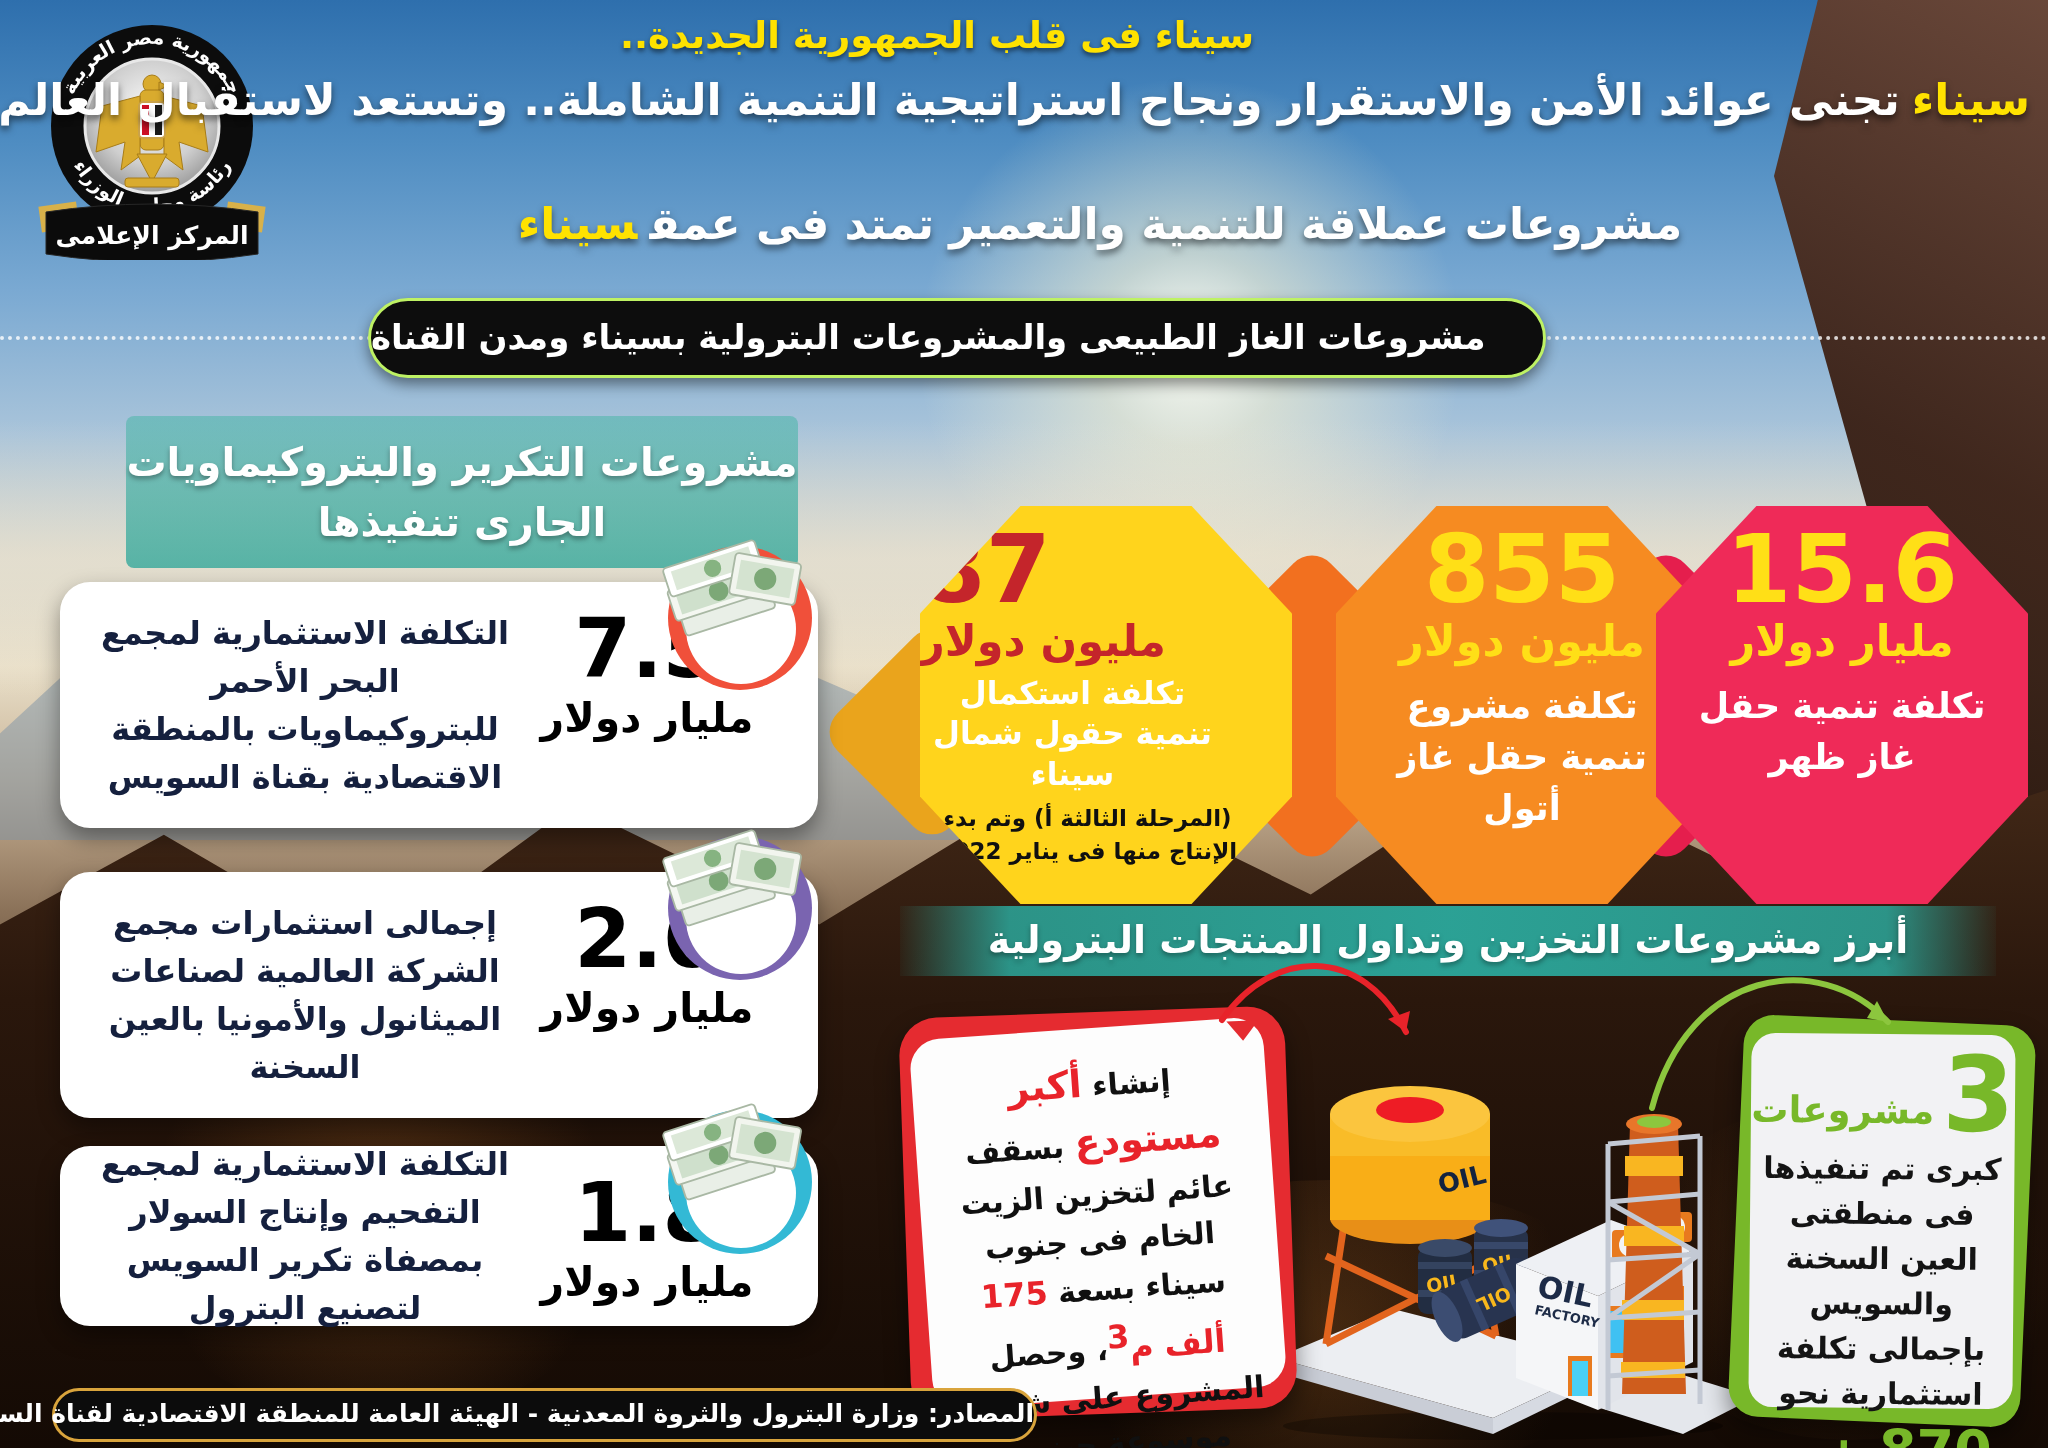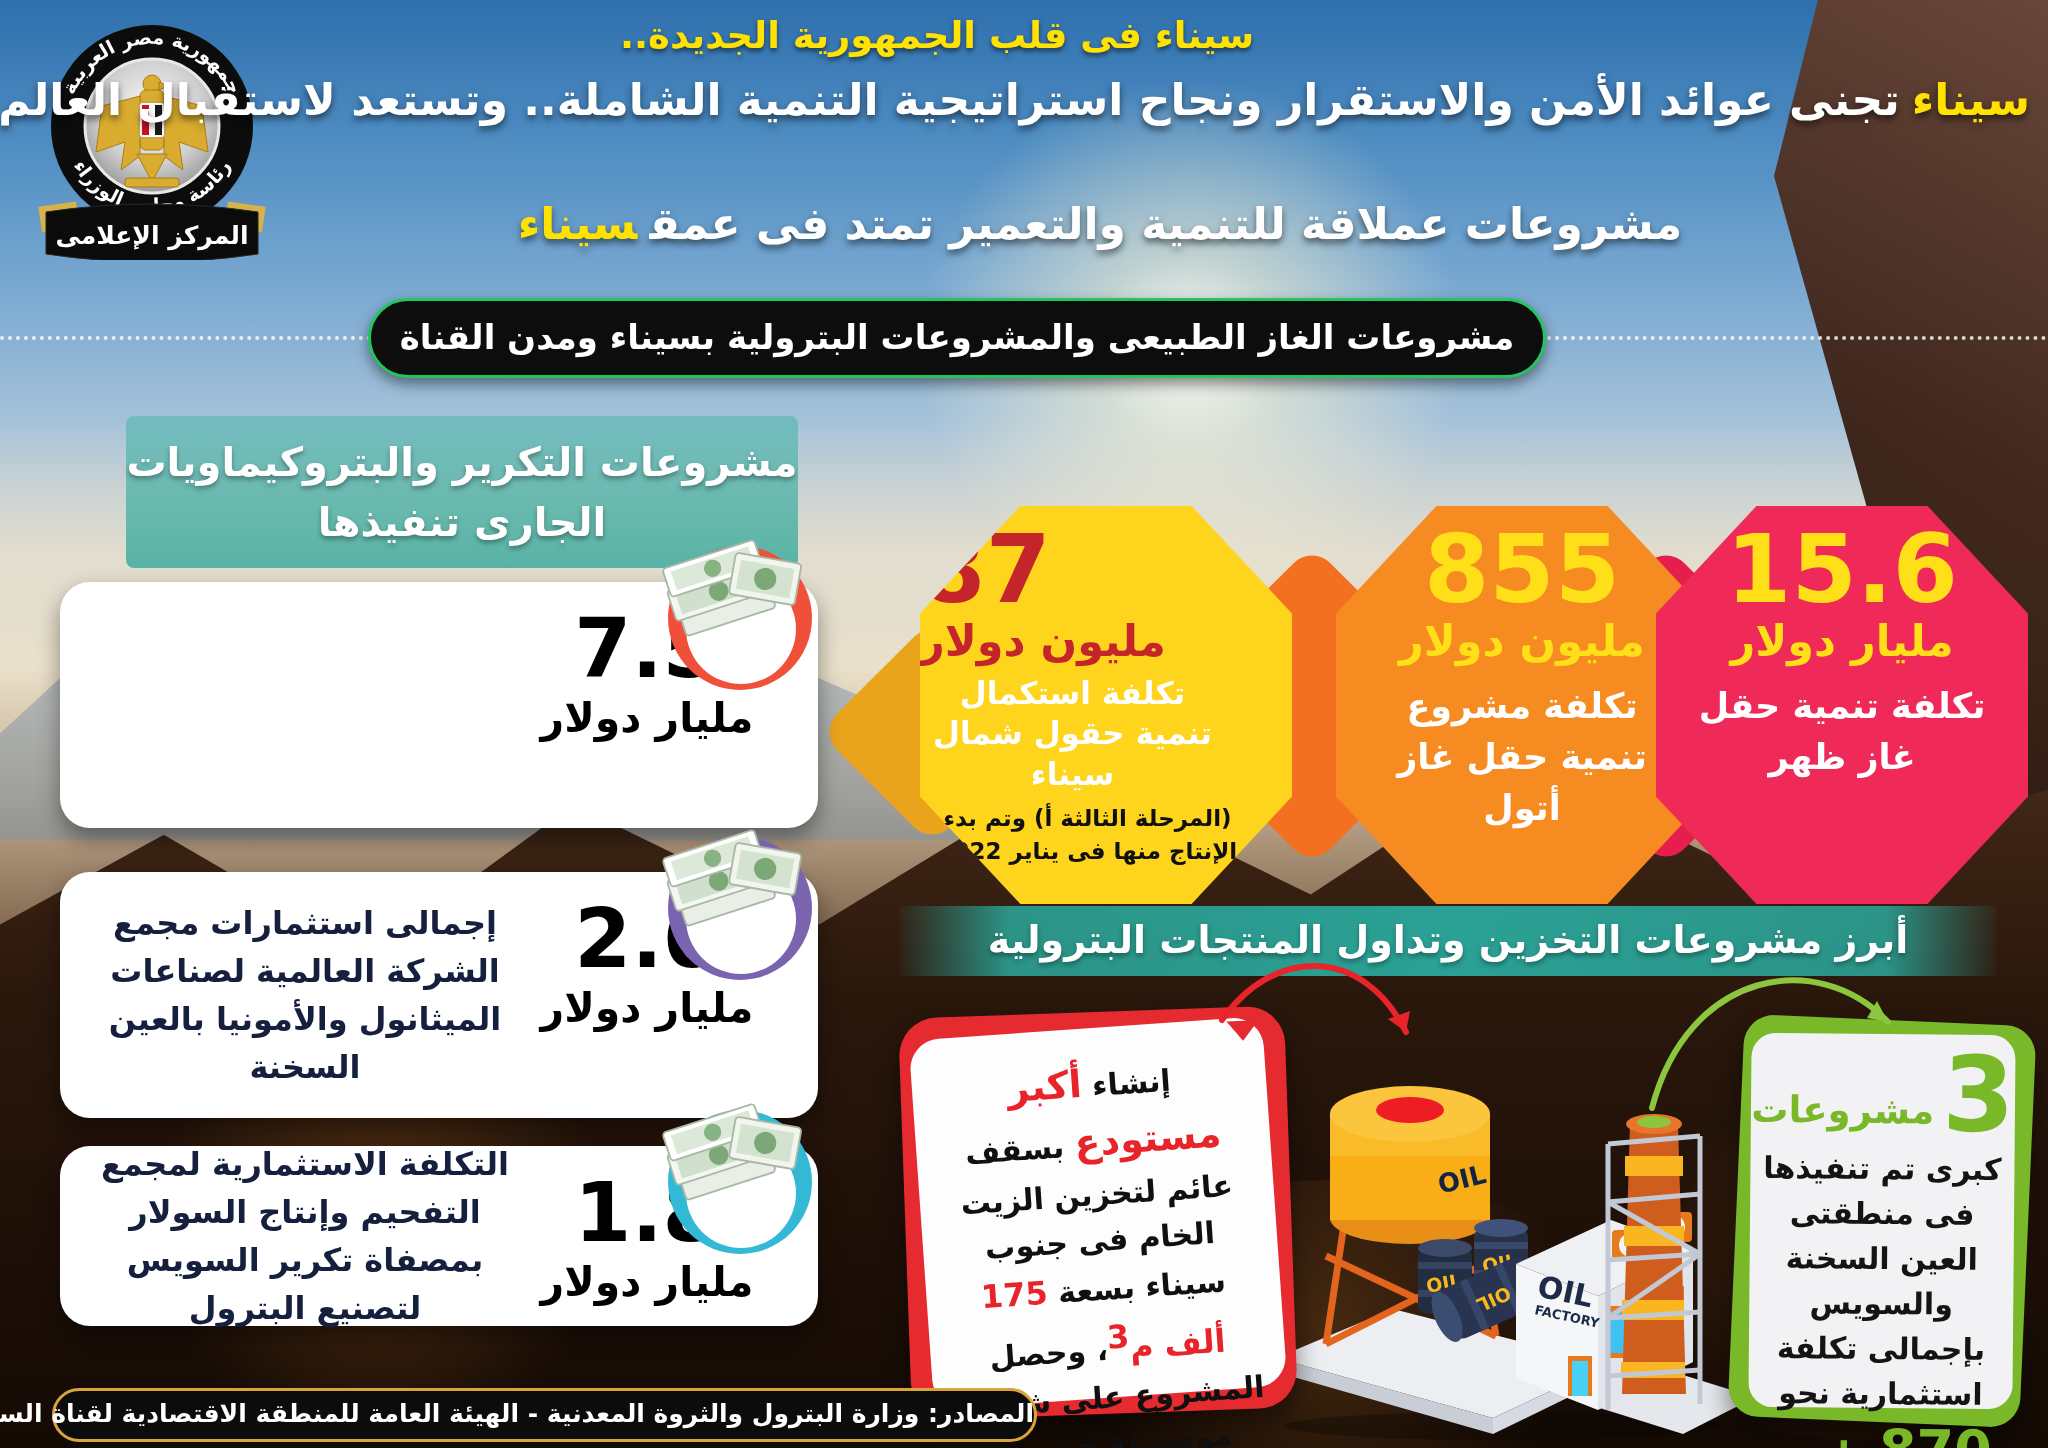--- a/index.html
+++ b/index.html
@@ -40,22 +40,22 @@
   .badge .top{background:#1d5fae;color:#fff;text-align:center;padding:10px 0 8px;}
   .badge .top .lbl{font-size:23px;direction:rtl;}
   .badge .top .num{font-size:52px;line-height:1.05;}
   .badge .bot{background:#f4f4f4;text-align:center;padding:8px 0 18px;
     clip-path:polygon(0 0,100% 0,100% 88%,88% 100%,74% 87%,58% 98%,44% 86%,28% 97%,14% 86%,0 96%);}
   .badge .bot .lbl{font-size:23px;color:#3a3a3a;direction:rtl;}
   .badge .bot .num{font-size:54px;line-height:1.05;color:#1d5fae;}
   
   .dots{position:absolute;left:0;top:336px;width:2048px;border-top:4px dotted rgba(255,255,255,.8);z-index:10;}
   .top-banner{position:absolute;left:368px;top:298px;width:1178px;height:80px;z-index:15;
-    background:#0d0d0d;border:3px solid #22c55e;border-radius:42px;box-sizing:border-box;
-    color:#fff;font-size:34px;text-align:center;line-height:72px;direction:rtl;box-shadow:0 6px 14px rgba(0,0,0,.45);}
+    background:#0d0d0d;border:3px solid #bef264;border-radius:42px;box-sizing:border-box;
+    color:#fff;font-size:34px;text-align:left;line-height:72px;direction:rtl;box-shadow:0 6px 14px rgba(0,0,0,.45);}
   
   .teal{background:linear-gradient(90deg,rgba(43,168,156,.05) 0%,rgba(43,168,156,.85) 10%,rgba(43,168,156,.95) 50%,rgba(43,168,156,.85) 90%,rgba(43,168,156,.05) 100%);
     color:#fff;text-align:center;direction:rtl;text-shadow:0 3px 5px rgba(0,0,0,.35);z-index:12;position:absolute;}
   .refining-title{left:126px;top:416px;width:672px;height:152px;font-size:40px;border-radius:8px;
     background:linear-gradient(180deg,rgba(74,182,168,.55),rgba(52,168,155,.8));}
   .refining-title .l1{margin-top:23px;}
   .refining-title .l2{margin-top:14px;}
   .gas-title{left:1056px;top:458px;width:935px;height:76px;font-size:40px;line-height:74px;}
   .storage-title{left:900px;top:906px;width:1096px;height:70px;font-size:38px;line-height:68px;}
   
@@ -204,20 +204,21 @@
   <div class="top-banner">مشروعات الغاز الطبيعى والمشروعات البترولية بسيناء ومدن القناة</div>
 
   <div class="teal refining-title">
     <div class="l1">مشروعات التكرير والبتروكيماويات</div>
     <div class="l2">الجارى تنفيذها</div>
   </div>
 
   <div class="card card1">
     <div class="slab c0"></div>
     <div class="body">
+      <div class="desc">التكلفة الاستثمارية لمجمع البحر الأحمر للبتروكيماويات بالمنطقة الاقتصادية بقناة السويس</div>
       <div class="val c0">
         <div class="num">7.5</div>
         <div class="unit">مليار دولار</div>
       </div>
     </div>
     <div class="money-badge c0">
       <div class="inner"></div>
       <svg>
           <use href="#money"></use>
         </svg>

